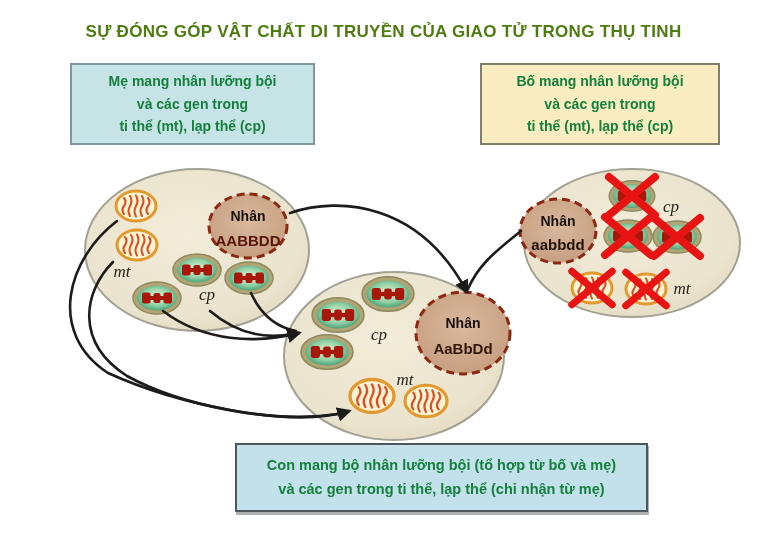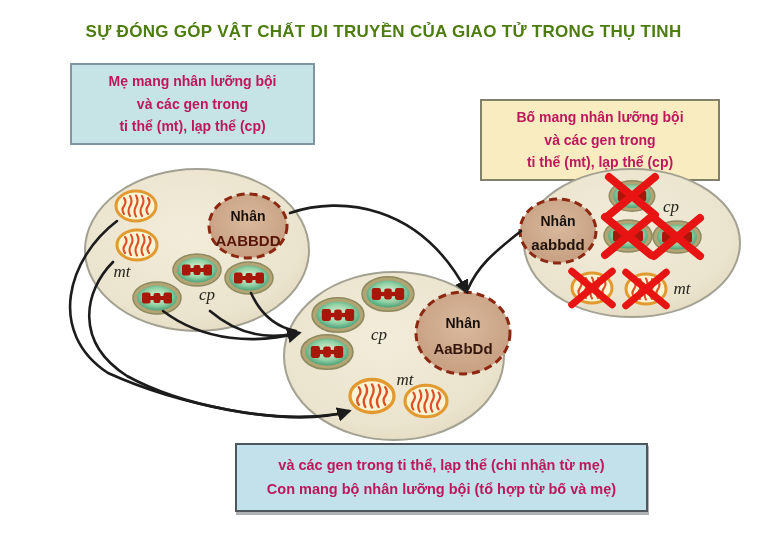--- a/index.html
+++ b/index.html
@@ -8,24 +8,24 @@
     font-family:"Liberation Sans",sans-serif;overflow:hidden;
   }
   .stage{position:absolute;left:0;top:0;width:767px;height:541px;}
   .title{
     position:absolute;left:0;right:0;top:22px;text-align:center;
     font-weight:bold;font-size:17px;letter-spacing:.3px;color:#4d7c0f;
   }
   .info-box{
     position:absolute;display:flex;flex-direction:column;justify-content:center;
     text-align:center;font-weight:bold;font-size:14px;line-height:1.62;
-    color:#be185d;box-sizing:border-box;
+    color:#15803d;box-sizing:border-box;
   }
   .box-mother{left:70px;top:63px;width:245px;height:82px;background:#c6e3e6;border:2px solid #8096a0;}
-  .box-father{left:480px;top:63px;width:240px;height:82px;background:#f8ecc0;border:2px solid #83806a;margin-top:36px;}
+  .box-father{left:480px;top:63px;width:240px;height:82px;background:#f8ecc0;border:2px solid #83806a;}
   .box-child{
     left:235px;top:443px;width:413px;height:69px;background:#c2e1ea;
     border:2px solid #4e565e;box-shadow:1px 3px 0 rgba(110,115,120,.55);
     font-size:14.5px;line-height:1.6;
   }
   svg{position:absolute;left:0;top:0;}
   .cell{fill:url(#cellGrad);stroke:#a3a192;stroke-width:2;}
   .nucleus{fill:url(#nucGrad);stroke:#8c2712;stroke-width:3;stroke-dasharray:8 5;}
   .nuc-label{font:bold 14px "Liberation Sans",sans-serif;fill:#18100a;text-anchor:middle;}
   .genotype{font:bold 15px "Liberation Sans",sans-serif;text-anchor:middle;}
@@ -145,17 +145,17 @@
     <g>
       <use href="#xmark" transform="translate(632,196)"></use>
       <use href="#xmark" transform="translate(628,236)"></use>
       <use href="#xmark" transform="translate(677,237)"></use>
       <use href="#xmark" transform="translate(592,288) scale(0.88)"></use>
       <use href="#xmark" transform="translate(646,289) scale(0.88)"></use>
     </g>
   </svg>
 
   <div class="info-box box-child">
+    <div>Con mang bộ nhân lưỡng bội (tổ hợp từ bố và mẹ)</div>
     <div>và các gen trong ti thể, lạp thể (chỉ nhận từ mẹ)</div>
-    <div>Con mang bộ nhân lưỡng bội (tổ hợp từ bố và mẹ)</div>
   </div>
 
 </div>
 
 </body></html>

